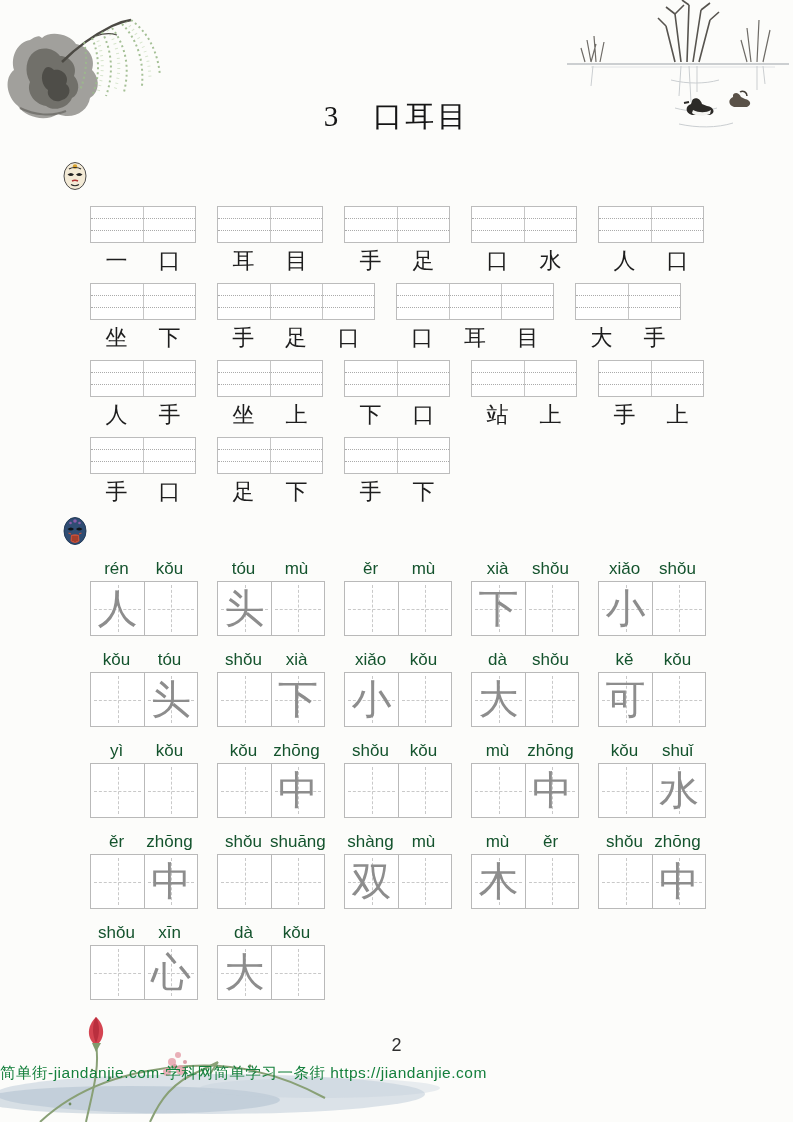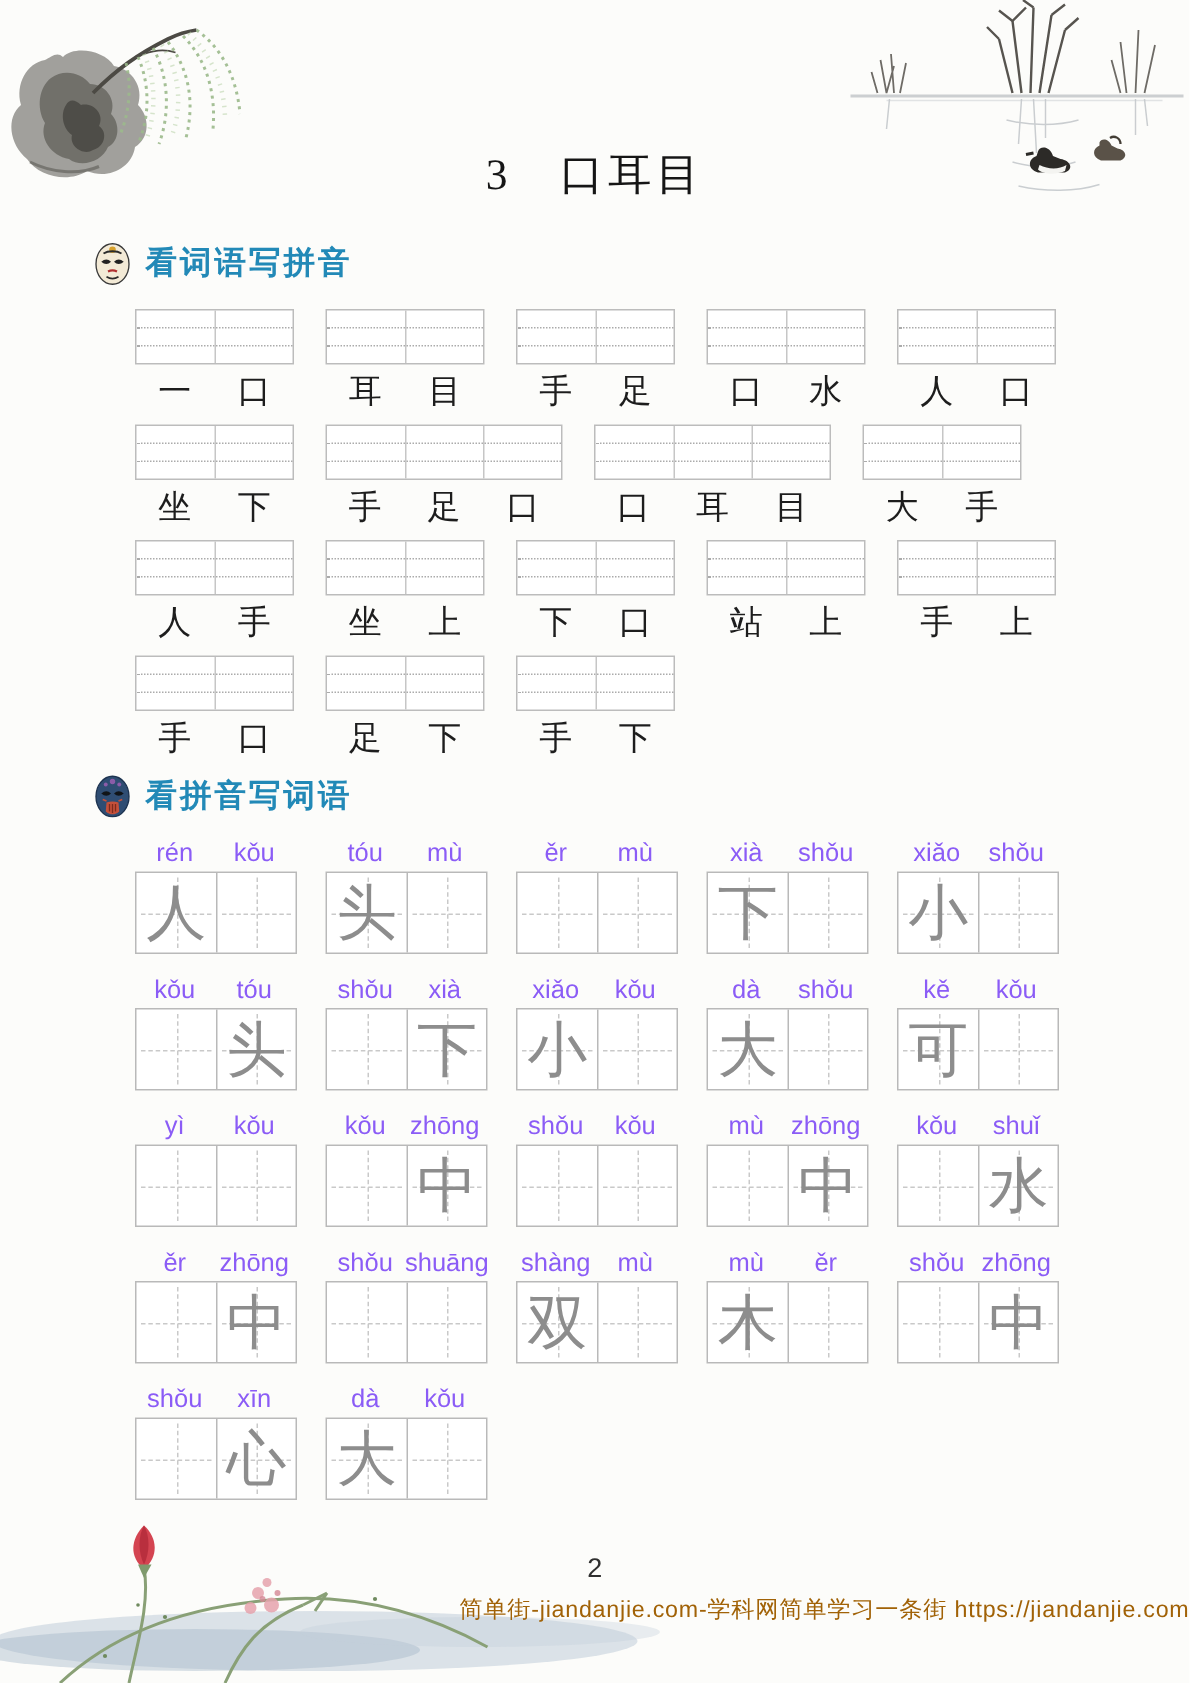--- a/index.html
+++ b/index.html
@@ -34,38 +34,38 @@
   .pcell::before { top:11px; }
   .pcell::after  { top:23px; }
   .word {
     display:flex; justify-content:space-around; margin-top:3px; height:25px;
     font-family:"Liberation Serif","DejaVu Serif",serif; font-size:22px; color:#1d1d1d;
   }
 
   #s2-rows { position:absolute; left:90px; top:558px; z-index:2; }
   .s2-row { display:flex; gap:19px; margin-bottom:13px; }
   .plabel { display:flex; height:23px; align-items:flex-end; padding-bottom:2px; }
-  .plabel span { width:53px; text-align:center; font-size:17px; color:#8b5cf6; white-space:nowrap; }
+  .plabel span { width:53px; text-align:center; font-size:17px; color:#14532d; white-space:nowrap; }
   .cgrid { display:flex; border:1px solid #b9b9b9; background:#ffffff; }
   .ccell { width:53px; height:53px; position:relative; }
   .ccell + .ccell { border-left:1px solid #b9b9b9; }
   .ccell::before { content:""; position:absolute; top:3px; bottom:3px; left:50%; border-left:1px dashed #c9c9c9; }
   .ccell::after  { content:""; position:absolute; left:3px; right:3px; top:50%; border-top:1px dashed #c9c9c9; }
   .fchar {
     position:absolute; inset:0; display:flex; align-items:center; justify-content:center;
     font-family:"Liberation Serif","DejaVu Serif",serif; font-size:40px; color:#8d8d8d; z-index:1;
   }
 
   .pagenum {
     position:absolute; top:1035px; left:0; width:100%; text-align:center;
     font-size:18px; color:#2f2f2f; z-index:2;
   }
   .footer {
-    position:absolute; top:1063px; left:0; width:100%; text-align:right;
-    font-size:15.5px; color:#a16207; letter-spacing:0.5px; z-index:2;
+    position:absolute; top:1063px; left:0; width:100%; text-align:left;
+    font-size:15.5px; color:#15803d; letter-spacing:0.5px; z-index:2;
   }
 </style>
 </head>
 <body>
 
 <div class="page">
 
   <svg class="deco deco-tl" width="170" height="130" viewBox="0 0 170 130">
     <path d="M30 40 C18 42 10 56 14 70 C4 78 6 96 18 106 C26 118 46 122 58 114 C72 120 88 112 90 98 C100 92 100 78 92 70 C96 58 88 46 76 44 C70 34 50 30 42 38 C38 34 34 38 30 40 Z" fill="#908f8b" opacity="0.85"></path>
     <path d="M34 52 C26 58 24 72 30 82 C26 92 34 104 46 106 C54 112 68 108 72 98 C80 94 80 82 74 76 C78 66 70 56 60 56 C54 48 42 46 34 52 Z" fill="#5d5b56" opacity="0.7"></path>
@@ -153,21 +153,20 @@
       <svg width="24" height="30" viewBox="0 0 24 30">
         <ellipse cx="12" cy="16" rx="11" ry="13.5" fill="#f3ead6" stroke="#3a3a3a" stroke-width="0.9"></ellipse>
         <circle cx="12" cy="6.5" r="2.2" fill="#d7a02a"></circle>
         <path d="M6 9 C9 7 15 7 18 9" stroke="#2b2b2b" stroke-width="1.2" fill="none"></path>
         <path d="M4.5 14.5 Q8 11.5 11 14.5 Q8 17.5 4.5 14.5 Z" fill="#222222"></path>
         <path d="M13 14.5 Q16 11.5 19.5 14.5 Q16 17.5 13 14.5 Z" fill="#222222"></path>
         <path d="M9 21 C11 20 13 20 15 21" stroke="#b03030" stroke-width="1.4" fill="none"></path>
         <path d="M8 24.5 C10.5 26 13.5 26 16 24.5" stroke="#2b2b2b" stroke-width="1.1" fill="none"></path>
       </svg>
     </span>
-    <span class="label">看词语写拼音</span>
   </div>
 
   <div id="s1-rows">
       <div class="s1-row">
         <div class="s1-item">
           <div class="pgrid">
             <div class="pcell"></div>
             <div class="pcell"></div>
           </div>
           <div class="word">
@@ -355,21 +354,20 @@
         <circle cx="12" cy="6" r="1.8" fill="#8b5ca8"></circle>
         <circle cx="7.5" cy="8" r="1.3" fill="#8b5ca8"></circle>
         <circle cx="16.5" cy="8" r="1.3" fill="#8b5ca8"></circle>
         <path d="M4.5 14 Q8 11 11 14 Q8 17 4.5 14 Z" fill="#101418"></path>
         <path d="M13 14 Q16 11 19.5 14 Q16 17 13 14 Z" fill="#101418"></path>
         <path d="M8 20 C10.5 19 13.5 19 16 20 L16.5 26 C14 28.5 10 28.5 7.5 26 Z" fill="#c4503a"></path>
         <path d="M10 21 L10 26 M12 21 L12 27 M14 21 L14 26" stroke="#7e2a1c" stroke-width="0.9"></path>
         <path d="M5.5 18 L8 19 M18.5 18 L16 19" stroke="#c4503a" stroke-width="1.2"></path>
       </svg>
     </span>
-    <span class="label">看拼音写词语</span>
   </div>
 
   <div id="s2-rows">
       <div class="s2-row">
         <div class="s2-item">
           <div class="plabel">
             <span>rén</span>
             <span>kǒu</span>
           </div>
           <div class="cgrid">

